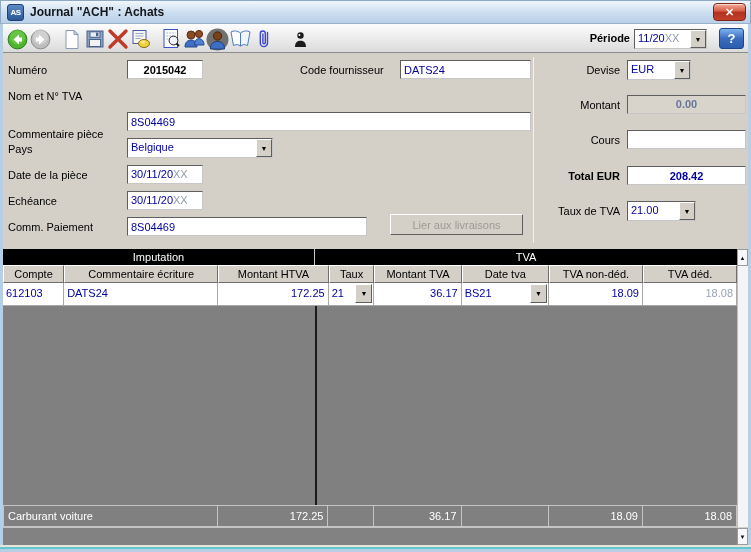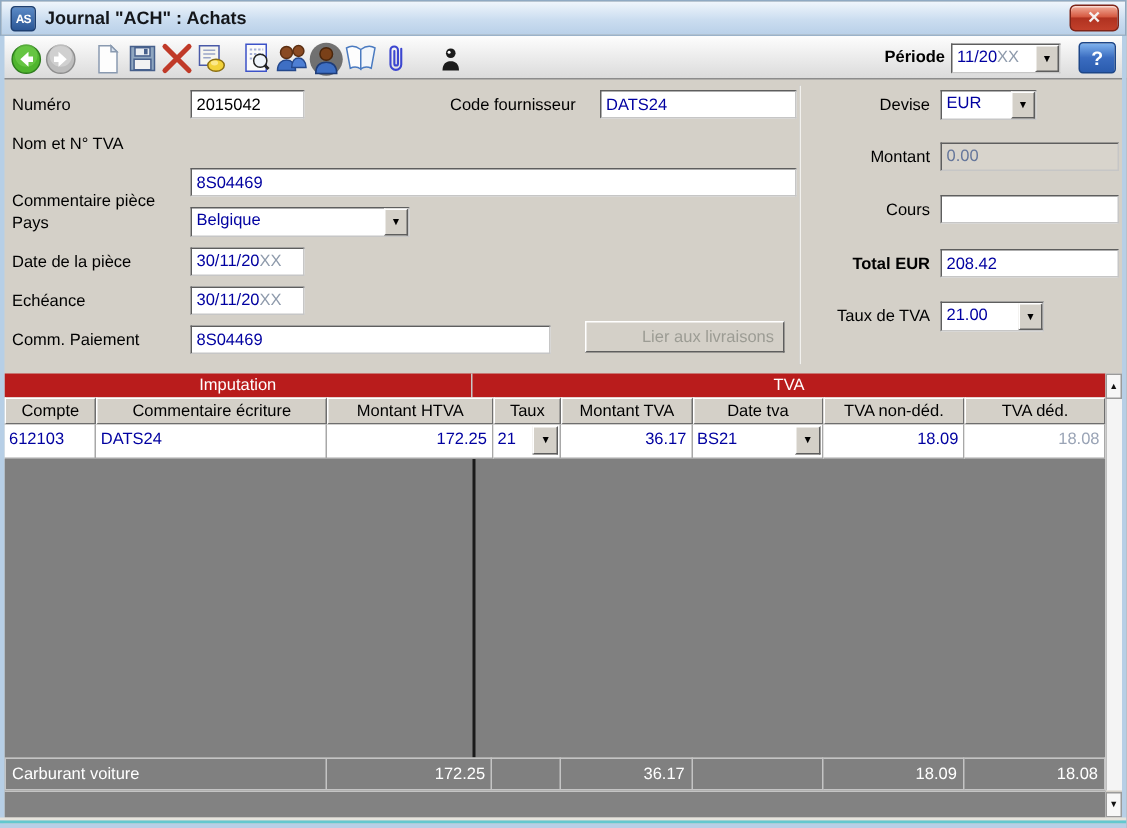--- a/index.html
+++ b/index.html
@@ -13,31 +13,31 @@
   .toolbar{position:absolute;left:0;top:24px;width:751px;height:29px;background:linear-gradient(#FDFDFD,#DBDBDB);border-bottom:1px solid #8C8C8C;}
   .ticons{position:absolute;left:6px;top:3px;display:flex;align-items:center;height:24px;}
   .ti{width:23px;height:23px;display:flex;align-items:center;justify-content:center;}
   .sp8{margin-left:8px;} .sp14{margin-left:14px;}
   .periode-lbl{position:absolute;left:578px;top:8px;width:52px;text-align:right;font-weight:bold;color:#000;}
   .helpbtn{position:absolute;right:7px;top:4px;width:25px;height:21px;border-radius:3px;background:linear-gradient(#7FB2EE,#3A6CC0 50%,#2B5CAE);border:1px solid #1D4688;color:#fff;font-weight:bold;font-size:13px;text-align:center;line-height:19px;}
   
   .lbl{position:absolute;color:#000;white-space:nowrap;}
   .lbl.r{text-align:right;}
   .fld{position:absolute;height:19px;background:#fff;border:1px solid;border-color:#5E5E5E #C6C6C6 #C6C6C6 #5E5E5E;color:#0000A0;font-family:"Liberation Sans",sans-serif;font-size:11px;padding:2px 3px;margin:0;}
-  .fld.right{text-align:left;}
+  .fld.right{text-align:center;font-weight:bold;}
   .fld.ro{background:#D8D4CC;color:#8A8A8A;}
   .combo{position:absolute;height:20px;background:#fff;border:1px solid;border-color:#5E5E5E #C6C6C6 #C6C6C6 #5E5E5E;display:flex;align-items:stretch;}
   .combo .cval{flex:1;color:#0000A0;padding:2px 3px;overflow:hidden;white-space:nowrap;}
   .ddbtn{width:16px;background:#D4D0C8;border:1px solid;border-color:#FFFFFF #5E5E5E #5E5E5E #FFFFFF;display:flex;align-items:center;justify-content:center;font-size:7px;color:#000;}
-  .btn{position:absolute;background:#D4D0C8;border:1px solid;border-color:#FFFFFF #5E5E5E #5E5E5E #FFFFFF;text-align:right;}
+  .btn{position:absolute;background:#D4D0C8;border:1px solid;border-color:#FFFFFF #5E5E5E #5E5E5E #FFFFFF;text-align:center;}
   .btn.disabled{color:#9C9C94;}
   .anon{color:#8F9BAC;}
   .vdiv{position:absolute;width:1px;background:#9B9B9B;border-right:1px solid #F2F1EE;}
   
-  .grouprow{position:absolute;left:3px;top:249px;width:734px;height:16px;display:flex;background:#b91c1c;}
+  .grouprow{position:absolute;left:3px;top:249px;width:734px;height:16px;display:flex;background:#000000;}
   .gcell{color:#fff;text-align:center;line-height:16px;border-right:1px solid #C8C8C8;}
   .headrow{position:absolute;left:3px;top:265px;width:734px;height:18px;display:flex;}
   .hcell{background:#D4D0C8;color:#000;text-align:center;line-height:16px;border:1px solid;border-color:#FFFFFF #6E6E6E #6E6E6E #FFFFFF;overflow:hidden;white-space:nowrap;}
   .datarow{position:absolute;left:3px;top:283px;width:734px;height:23px;display:flex;}
   .dcell{background:#fff;color:#0000A0;border-right:1px solid #A8A8A8;border-bottom:1px solid #A8A8A8;padding:4px 3px 0 3px;overflow:hidden;white-space:nowrap;position:relative;}
   .dcell.num{text-align:right;}
   .dcell .ddbtn{position:absolute;right:1px;top:1px;bottom:2px;width:17px;}
   .c0{width:63px}.c1{width:159px}.c2{width:114px}.c3{width:47px}.c4{width:90px}.c5{width:90px}.c6{width:97px}.c7{width:97px}
   .gridbody{position:absolute;left:3px;top:306px;width:734px;height:199px;background:#808080;}
   .blackline{position:absolute;left:312px;top:0;width:2px;height:100%;background:#1A1A1A;}

